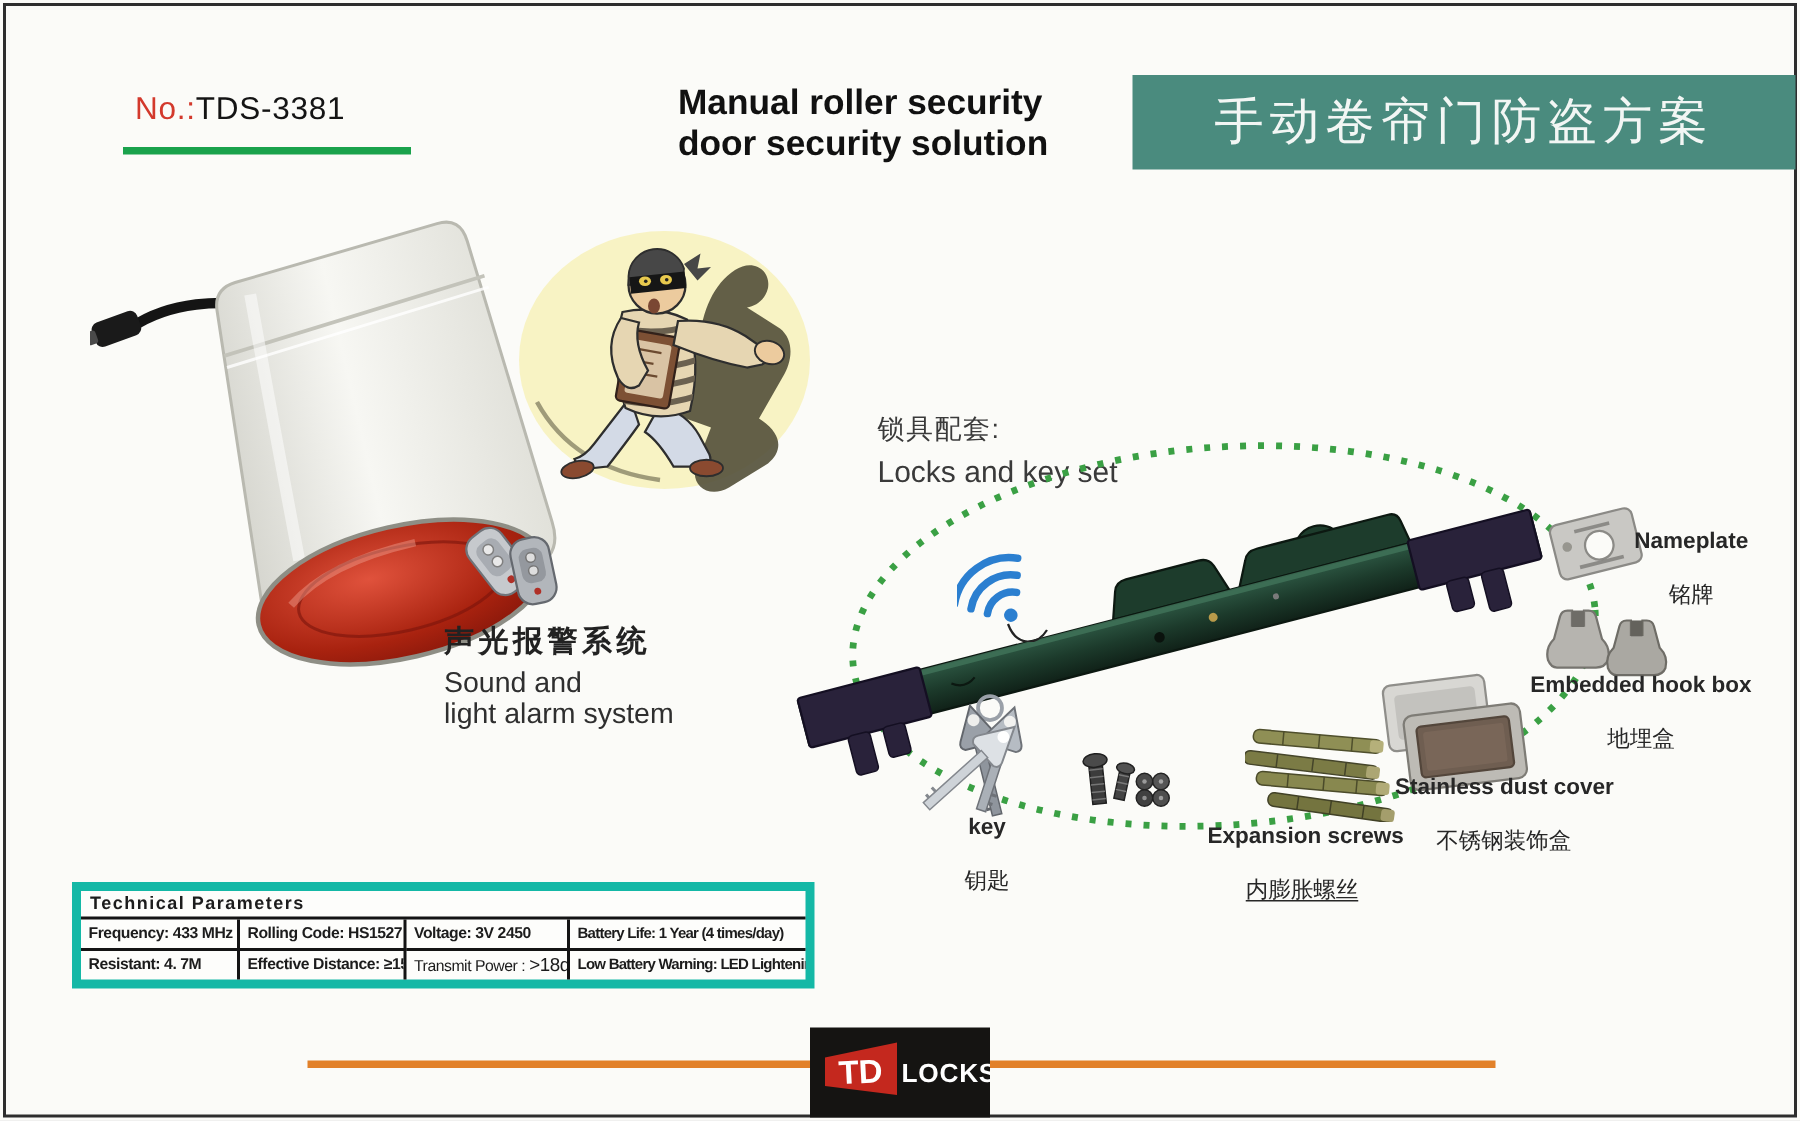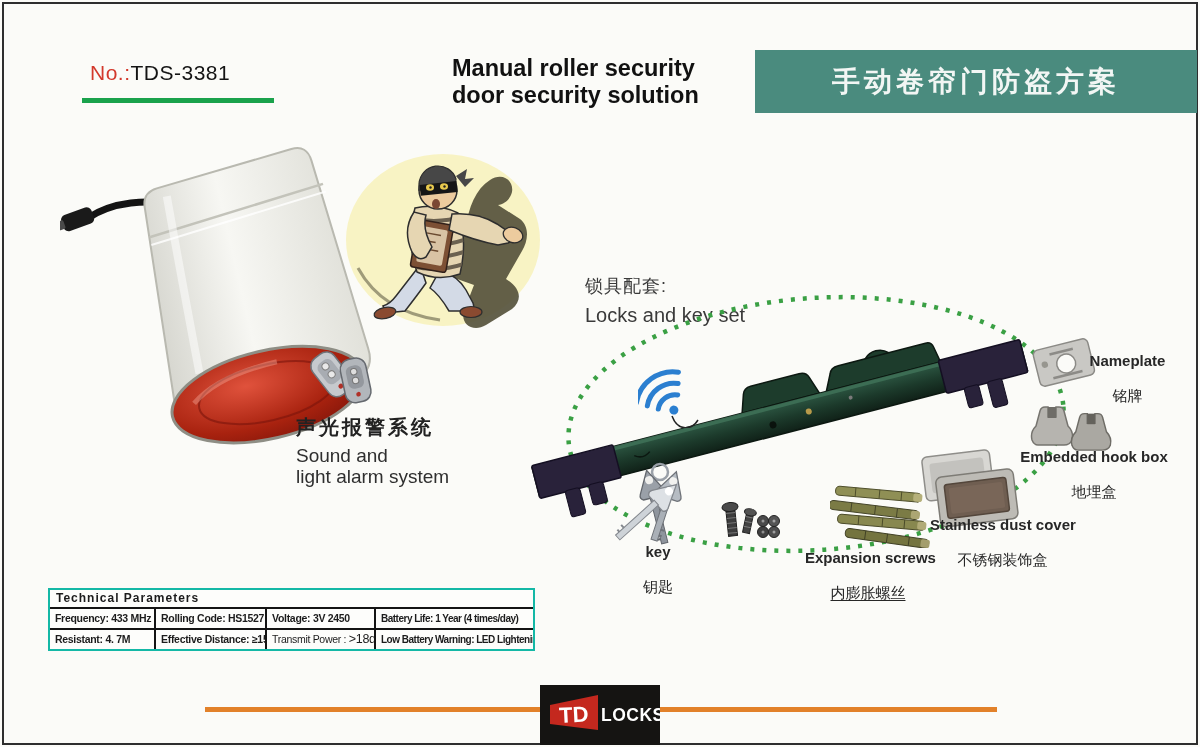--- a/index.html
+++ b/index.html
@@ -8,40 +8,40 @@
   .frame{position:absolute;inset:2px;border:2px solid #2e2e2e;pointer-events:none;}
   .abs{position:absolute;}
 
   
   .no-block{left:90px;top:61px;font-size:21px;font-weight:normal;letter-spacing:.5px;white-space:nowrap;}
   .no-label{color:#d3392c;}
   .no-value{color:#141414;}
   .green-rule{left:82px;top:98px;width:192px;height:5px;background:#1aa24c;}
   .title-block{left:452px;top:55px;font-size:23.5px;font-weight:bold;line-height:27px;color:#111;}
   .banner{left:755px;top:50px;width:442px;height:63px;background:#4a8b7e;display:flex;align-items:center;justify-content:center;}
-  .banner-text{color:#f2f6f4;font-size:28px;letter-spacing:4px;font-weight:700;white-space:nowrap;}
+  .banner-text{color:#f2f6f4;font-size:33px;letter-spacing:4px;font-weight:400;white-space:nowrap;}
 
   
   .alarm-caption{left:296px;top:414px;}
   .alarm-cn{font-size:20px;font-weight:bold;letter-spacing:3px;color:#222;}
   .alarm-en{font-size:19px;font-weight:400;color:#2f2f2f;line-height:20.5px;margin-top:5px;}
 
   
   .lockset-heading{left:585px;top:274px;color:#3a3a3a;}
   .lockset-cn{font-size:18px;font-weight:500;letter-spacing:1px;}
   .lockset-en{font-size:20px;font-weight:500;margin-top:6px;}
 
   
   .plabel{text-align:center;color:#272727;}
   .plabel .en{font-size:15px;font-weight:bold;white-space:nowrap;}
   .plabel .cn{font-size:15px;font-weight:500;margin-top:18px;white-space:nowrap;}
   .plabel .cn.u{text-decoration:underline;text-underline-offset:2px;}
 
   
-  .ttable{left:48px;top:588px;border:2px solid #14b8a6;background:#fdfdfb;}
+  .ttable{left:48px;top:588px;border:6px solid #14b8a6;background:#fdfdfb;}
   .t-header{height:15px;line-height:15px;border-bottom:2px solid #141414;padding:1px 0 1px 6px;
             font-size:12px;font-weight:bold;letter-spacing:1px;white-space:nowrap;}
   .t-grid{display:grid;grid-template-columns:106px 111px 109px 157px;}
   .t-cell{height:19px;line-height:19px;padding-left:5px;border-right:2px solid #141414;border-bottom:2px solid #141414;
           font-size:10.5px;font-weight:bold;letter-spacing:-.3px;white-space:nowrap;overflow:hidden;}
   .t-cell.last-col{border-right:none;font-size:10px;letter-spacing:-.5px;}
   .t-cell.last-row{border-bottom:none;}
   .t-cell.light{font-weight:400;}
   .t-cell.light .t-value{font-size:12.5px;}
 

